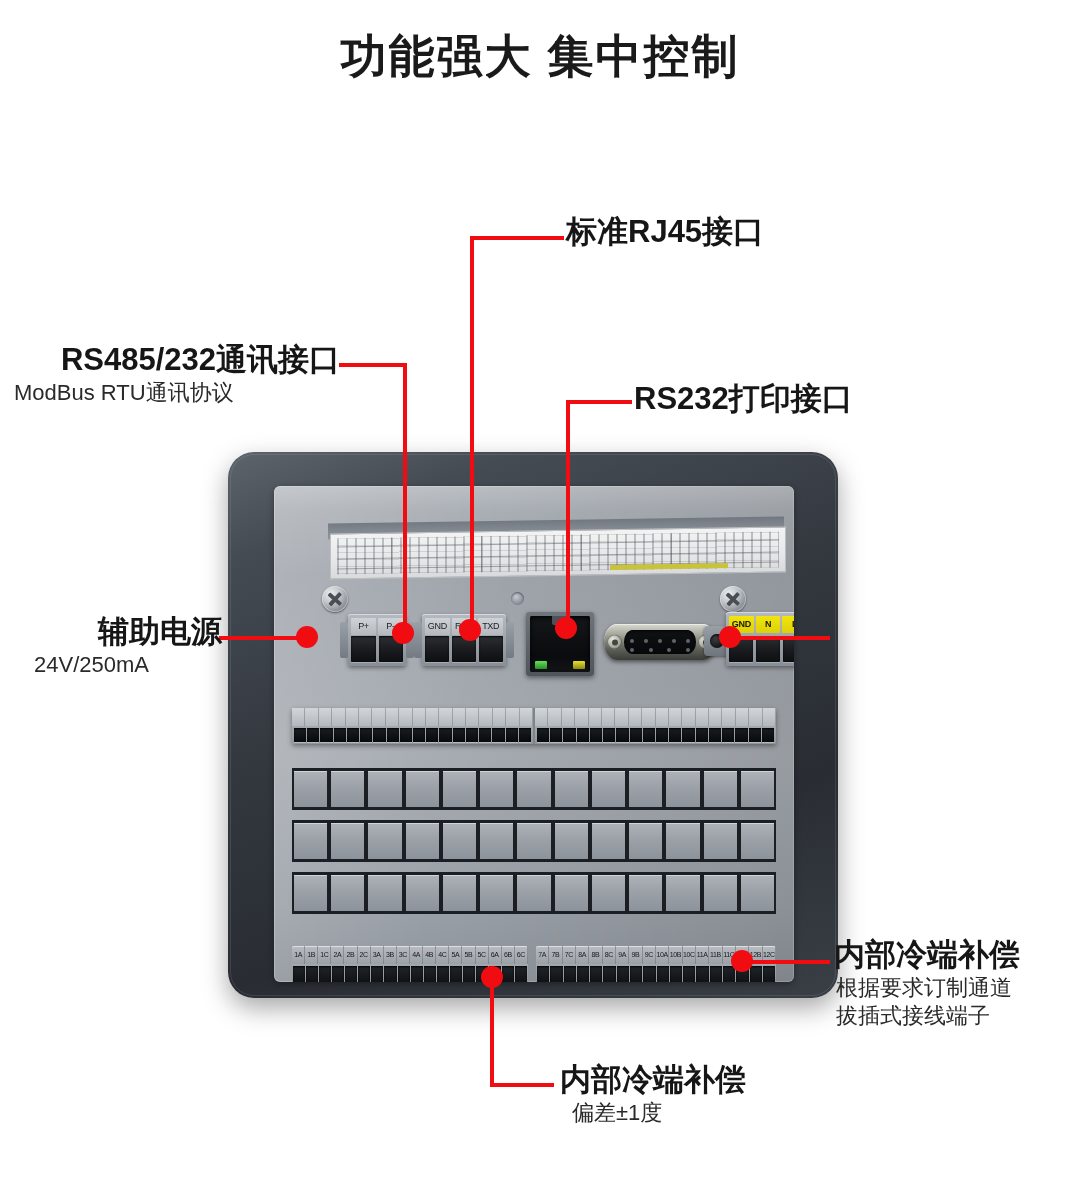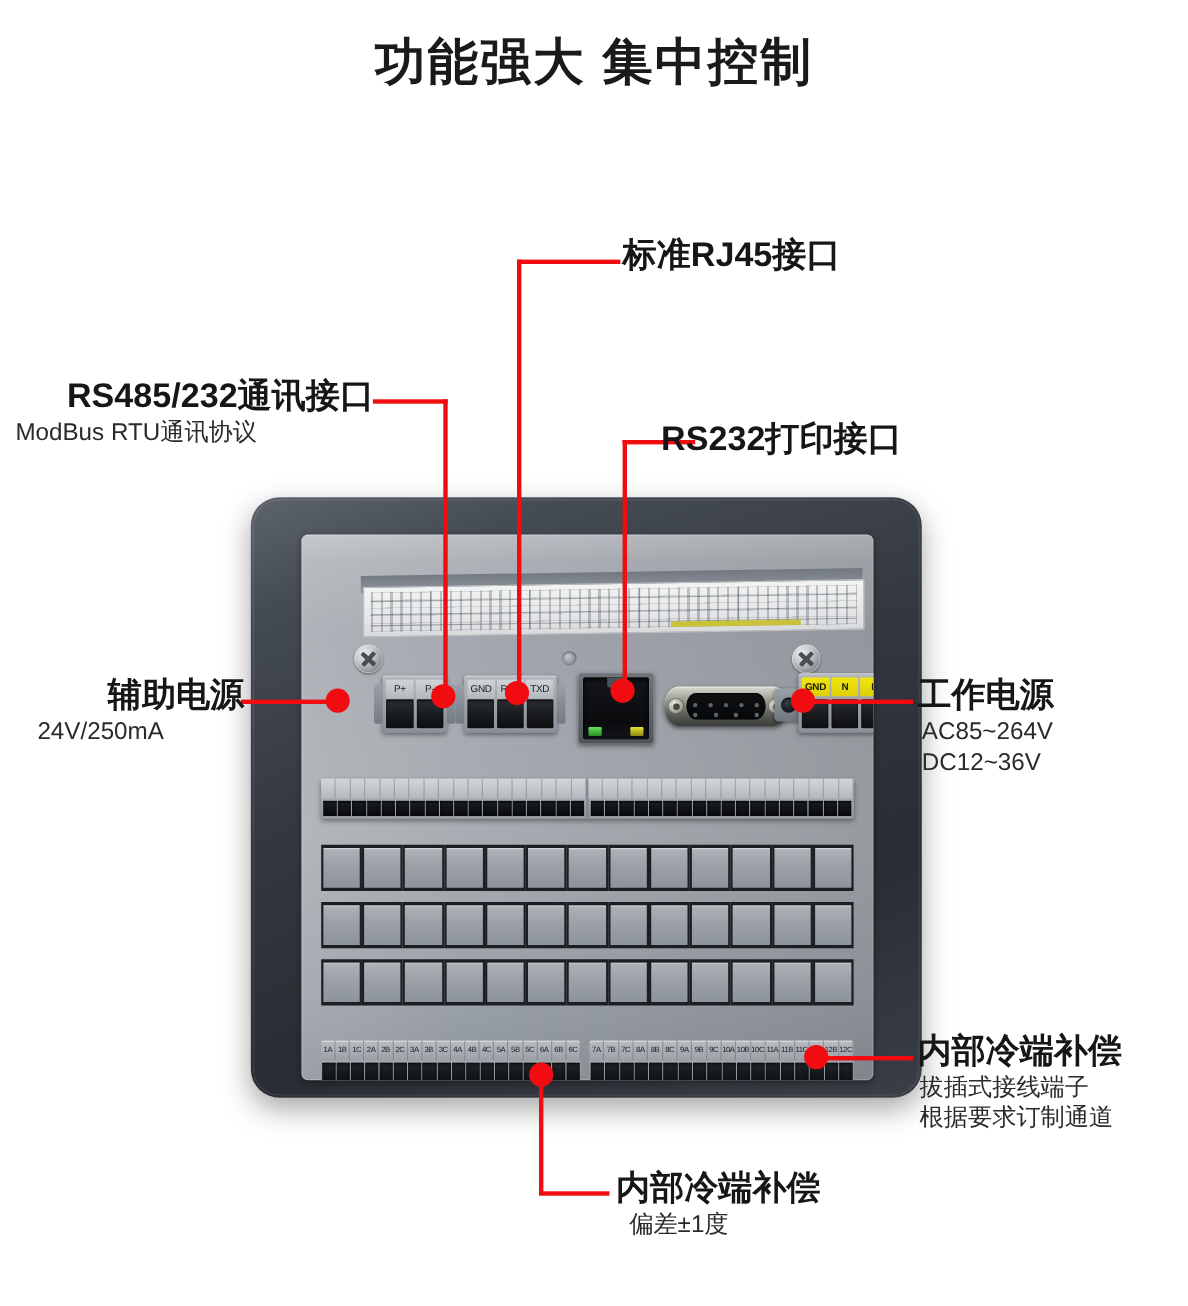--- a/index.html
+++ b/index.html
@@ -593,39 +593,34 @@
 
   <div class="callout" style="left:566px;top:214px;">
     <div class="hd">标准RJ45接口</div>
   </div>
 
   <div class="callout right-align" style="left:0px;top:342px;width:340px;">
     <div class="hd">RS485/232通讯接口</div>
     <div class="sub" style="text-align:left;padding-left:14px;">ModBus RTU通讯协议</div>
   </div>
 
-  <div class="callout" style="left:601px;top:381px;">
+  <div class="callout" style="left:634px;top:381px;">
     <div class="hd">RS232打印接口</div>
   </div>
 
   <div class="callout right-align" style="left:0px;top:614px;width:222px;">
     <div class="hd">辅助电源</div>
     <div class="sub" style="text-align:left;padding-left:34px;">24V/250mA</div>
   </div>
 
-  <div class="callout" style="left:834px;top:614px;">
-    <div class="hd">工作电源</div>
-    <div class="sub" style="padding-left:4px;">AC85~264V</div>
-    <div class="sub" style="padding-left:4px;">DC12~36V</div>
-  </div>
 
   <div class="callout" style="left:834px;top:937px;">
     <div class="hd">内部冷端补偿</div>
+    <div class="sub" style="padding-left:2px;">根据要求订制通道</div>
     <div class="sub" style="padding-left:2px;">拔插式接线端子</div>
-    <div class="sub" style="padding-left:2px;">根据要求订制通道</div>
   </div>
 
   <div class="callout" style="left:560px;top:1062px;">
     <div class="hd">内部冷端补偿</div>
     <div class="sub" style="padding-left:12px;">偏差±1度</div>
   </div>
 
 </div>
 
 </body></html>

